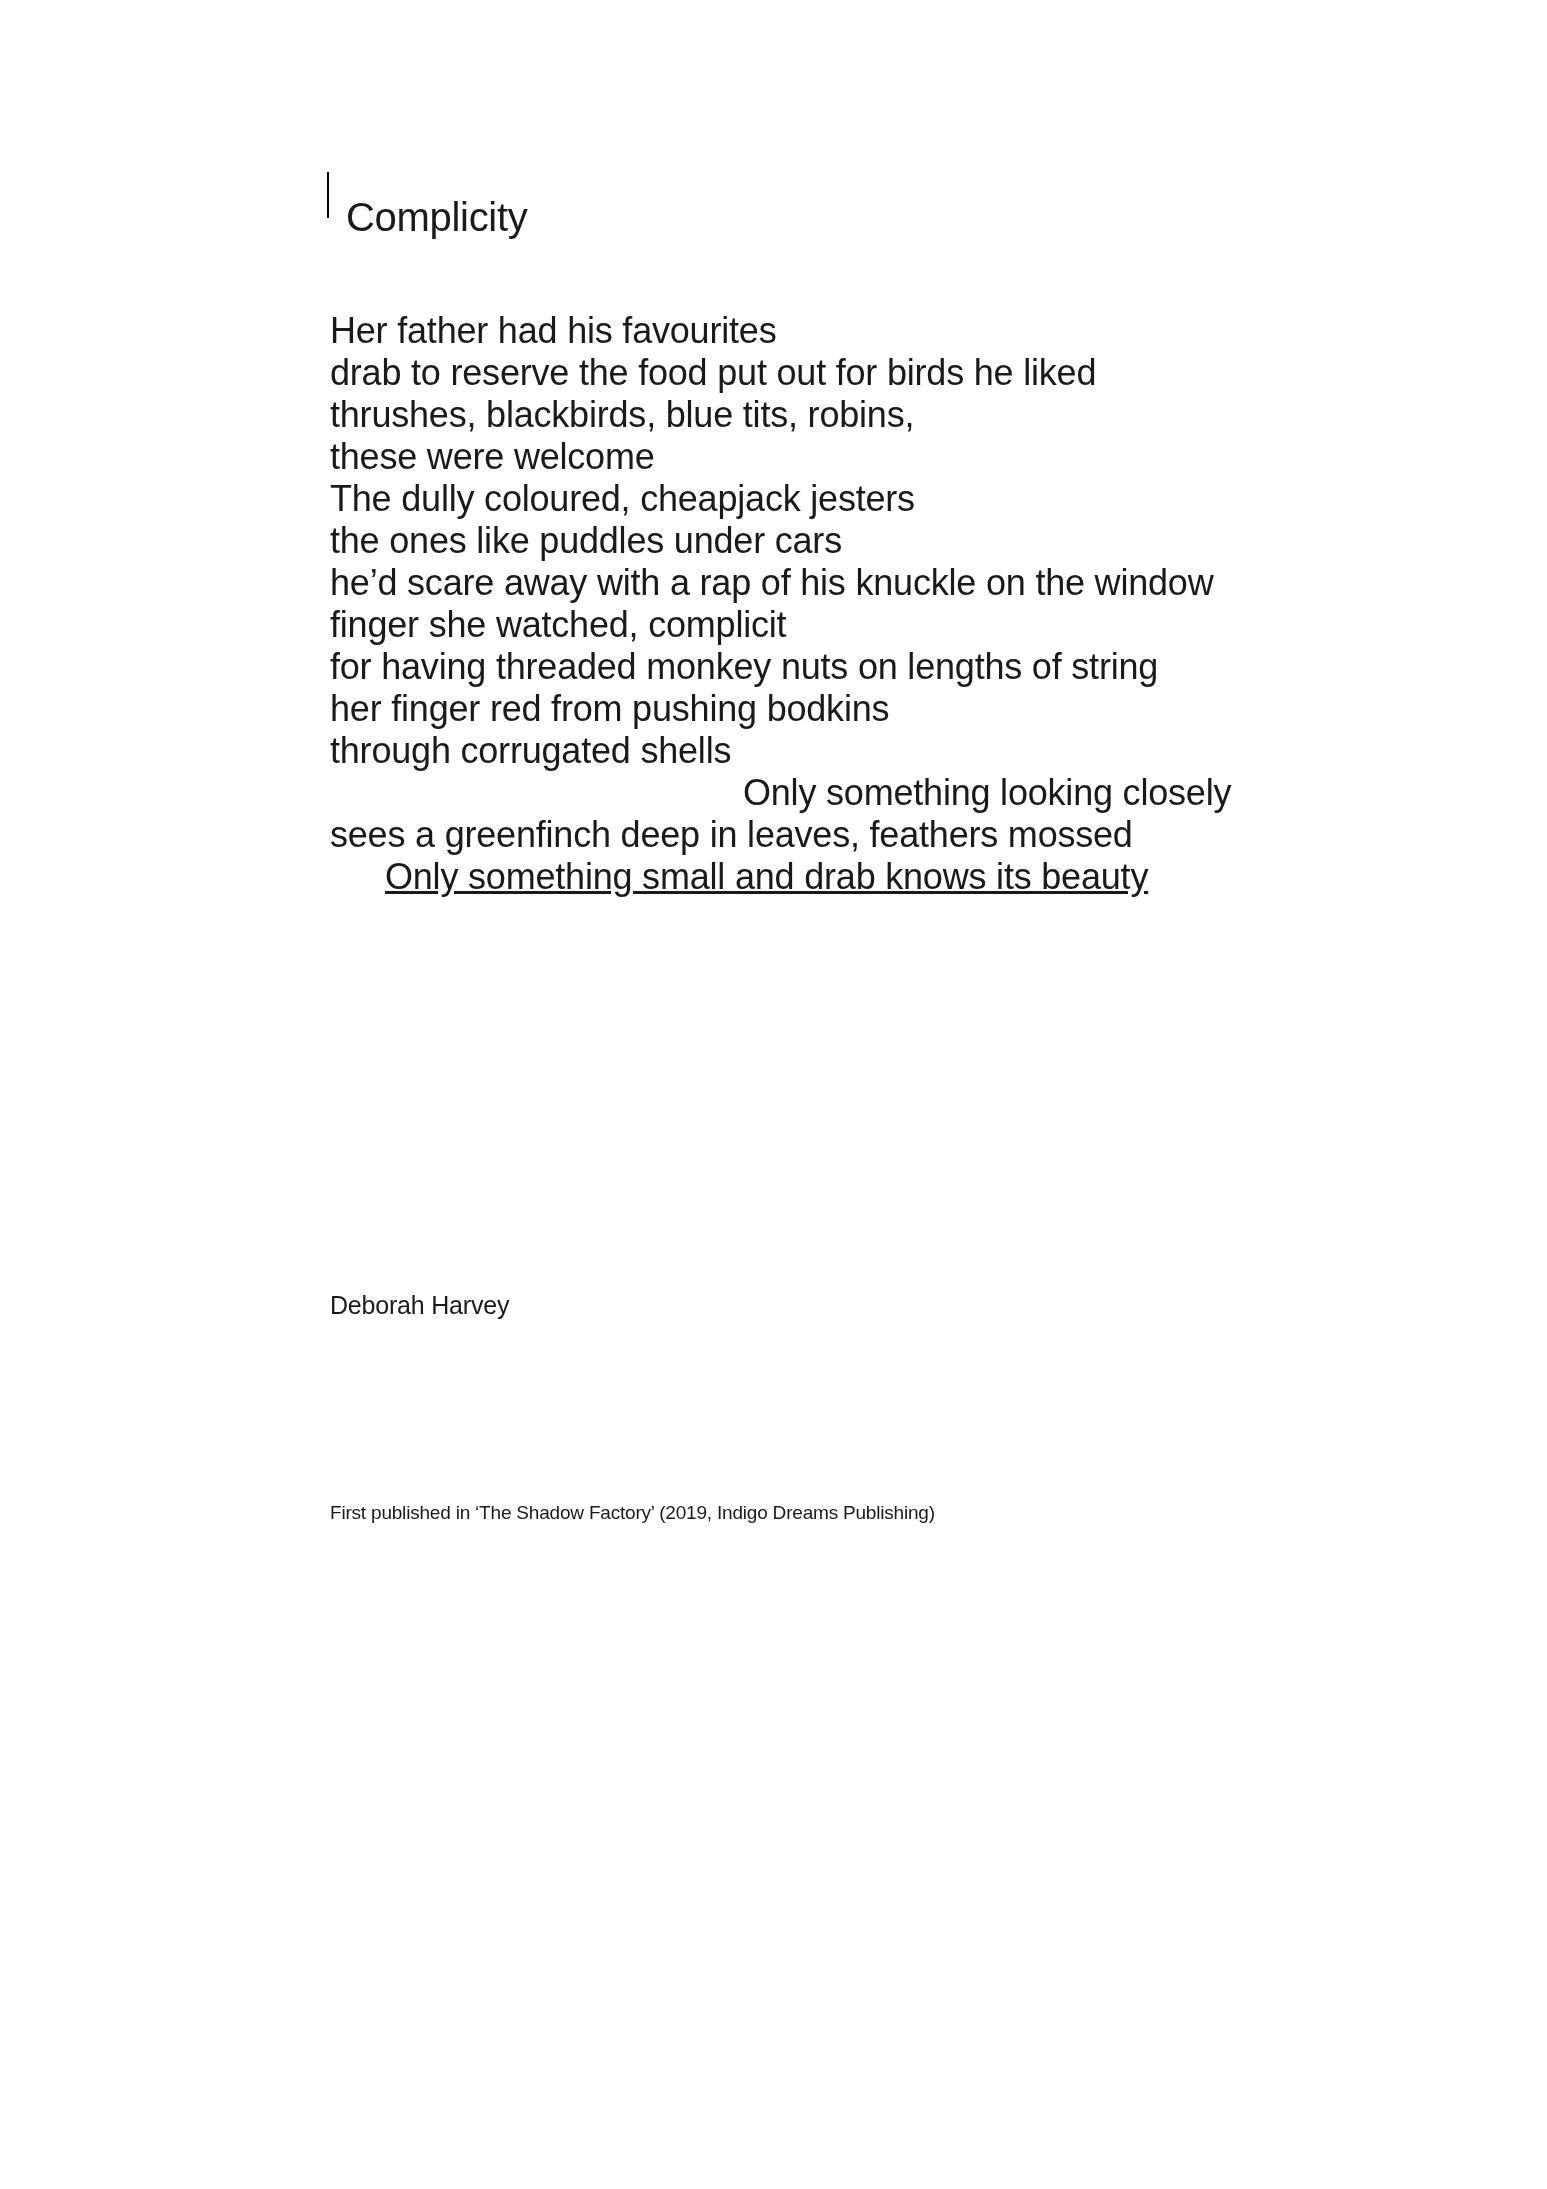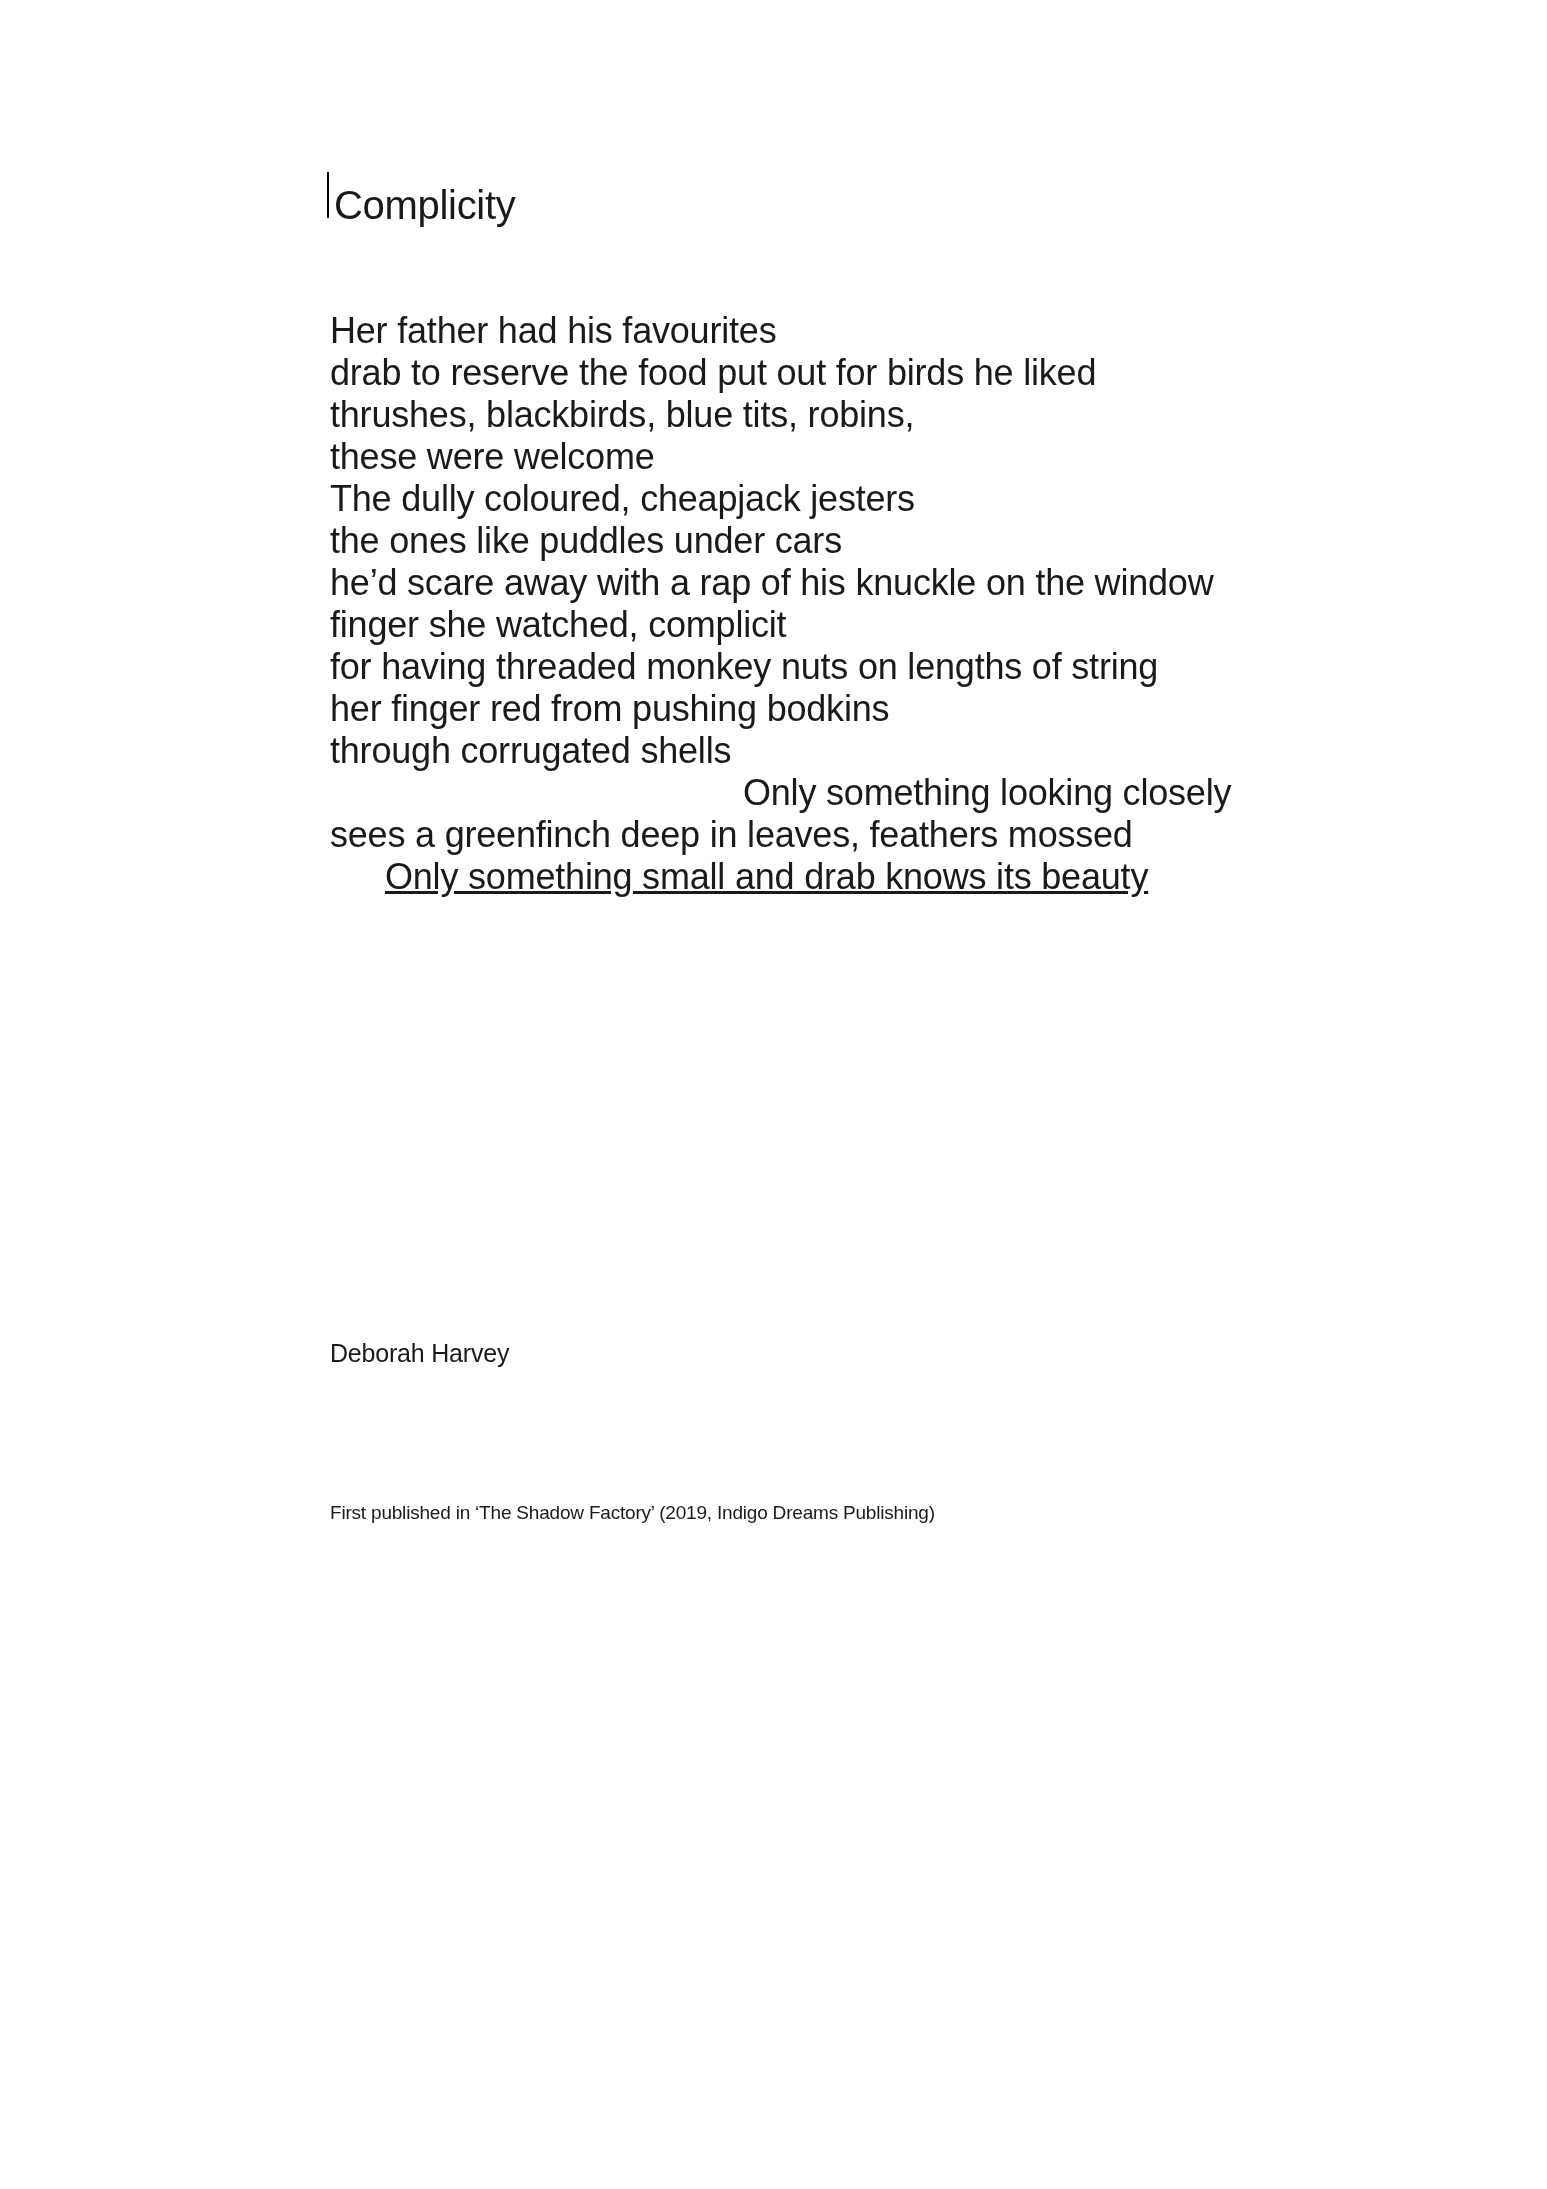--- a/index.html
+++ b/index.html
@@ -21,21 +21,21 @@
     left: 327px;
     top: 172px;
     width: 2px;
     height: 46px;
     background: #000000;
   }
   .title {
     position: absolute;
     left: 330px;
     top: 179px;
-    margin: 4px;
+    margin: 16px;
     font-size: 40px;
     line-height: 44px;
     font-weight: 400;
     letter-spacing: -0.3px;
     white-space: nowrap;
   }
   .poem {
     position: absolute;
     left: 330px;
     top: 310px;
@@ -56,21 +56,20 @@
     text-decoration: underline;
   }
   .author {
     position: absolute;
     left: 330px;
     top: 1290px;
     font-size: 25px;
     line-height: 30px;
     letter-spacing: -0.2px;
     white-space: nowrap;
-    margin-top: 48px;
   }
   .credit {
     position: absolute;
     left: 330px;
     top: 1498px;
     font-size: 19px;
     line-height: 30px;
     letter-spacing: -0.2px;
     white-space: nowrap;
     text-align: right;

